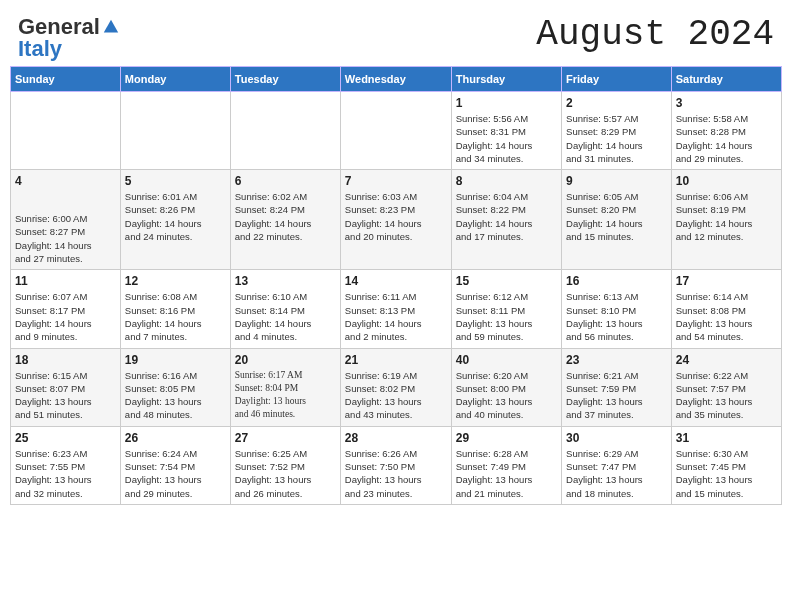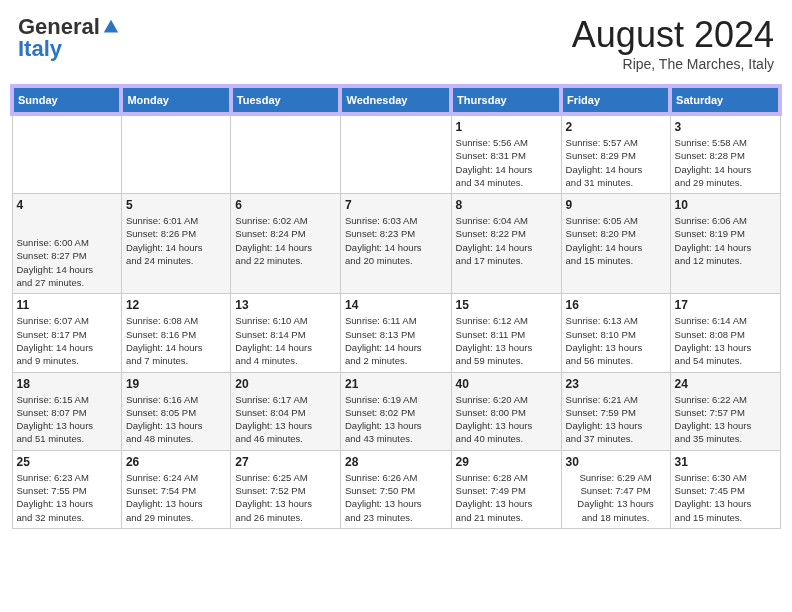--- a/index.html
+++ b/index.html
@@ -7,21 +7,21 @@
       font-family: Arial, sans-serif;
       background: #fff;
       width: 792px;
       min-height: 612px;
       padding: 10px;
     }
     .header {
       display: flex;
       justify-content: space-between;
       align-items: flex-start;
-      margin-bottom: 8px;
+      margin-bottom: 0;
       padding: 4px 8px;
     }
     .logo {
       display: flex;
       flex-direction: column;
       align-items: flex-start;
     }
     .logo-text {
       display: flex;
       align-items: center;
@@ -29,21 +29,21 @@
       font-weight: bold;
     }
     .logo-general { color: #333; }
     .logo-blue { color: #1a6fba; }
     .logo-icon {
       width: 18px;
       height: 18px;
       margin-left: 2px;
     }
     .title-block {
-      text-align: right;
+      font-family: Liberation Mono, monospace;
     }
     .month-year {
       font-size: 36px;
       font-weight: 300;
       color: #222;
     }
     .location {
       font-size: 14px;
       color: #444;
     }
@@ -52,21 +52,21 @@
       border-collapse: collapse;
       font-size: 10px;
     }
     .calendar thead tr th {
       background: #2d75c2;
       color: #fff;
       padding: 6px 4px;
       text-align: left;
       font-size: 11px;
       font-weight: bold;
-      border: 4px solid #c4b5fd;
+      border: 1px solid #c4b5fd;
     }
     .calendar tbody tr td {
       vertical-align: top;
       border: 1px solid #ccc;
       padding: 4px;
       width: 113px;
       min-height: 80px;
       background: #fff;
     }
     .calendar tbody tr:nth-child(even) td {
@@ -95,21 +95,20 @@
     <div class="logo-text">
       <span class="logo-general">General</span>
       <svg class="logo-icon" viewBox="0 0 20 20">
         <polygon points="10,2 18,16 2,16" fill="#2d75c2"></polygon>
       </svg>
     </div>
     <span class="logo-blue" style="font-size:22px;font-weight:bold;color:#2d75c2;margin-top:-4px;">Italy</span>
   </div>
   <div class="title-block">
     <div class="month-year">August 2024</div>
-    <div class="location">Ripe, The Marches, Italy</div>
   </div>
 </div>
 
 <table class="calendar">
   <thead>
     <tr>
     <th>Sunday</th>
         <th>Monday</th>
         <th>Tuesday</th>
         <th>Wednesday</th>
@@ -258,21 +257,21 @@
         </td>
         <td>
           <div class="day-number">19</div>
           <div class="day-detail" style="white-space: pre-line;">Sunrise: 6:16 AM
 Sunset: 8:05 PM
 Daylight: 13 hours
 and 48 minutes.</div>
         </td>
         <td>
           <div class="day-number">20</div>
-          <div class="day-detail" style="white-space: pre-line;">Sunrise: 6:17 AM
+          <div class="day-detail" style="white-space: pre-line; font-family: Liberation Serif, serif;">Sunrise: 6:17 AM
 Sunset: 8:04 PM
 Daylight: 13 hours
 and 46 minutes.</div>
         </td>
         <td>
           <div class="day-number">21</div>
           <div class="day-detail" style="white-space: pre-line;">Sunrise: 6:19 AM
 Sunset: 8:02 PM
 Daylight: 13 hours
 and 43 minutes.</div>
@@ -330,21 +329,21 @@
         </td>
         <td>
           <div class="day-number">29</div>
           <div class="day-detail" style="white-space: pre-line;">Sunrise: 6:28 AM
 Sunset: 7:49 PM
 Daylight: 13 hours
 and 21 minutes.</div>
         </td>
         <td>
           <div class="day-number">30</div>
-          <div class="day-detail" style="white-space: pre-line; text-align: center;">Sunrise: 6:29 AM
+          <div class="day-detail" style="white-space: pre-line;">Sunrise: 6:29 AM
 Sunset: 7:47 PM
 Daylight: 13 hours
 and 18 minutes.</div>
         </td>
         <td>
           <div class="day-number">31</div>
           <div class="day-detail" style="white-space: pre-line;">Sunrise: 6:30 AM
 Sunset: 7:45 PM
 Daylight: 13 hours
 and 15 minutes.</div>

